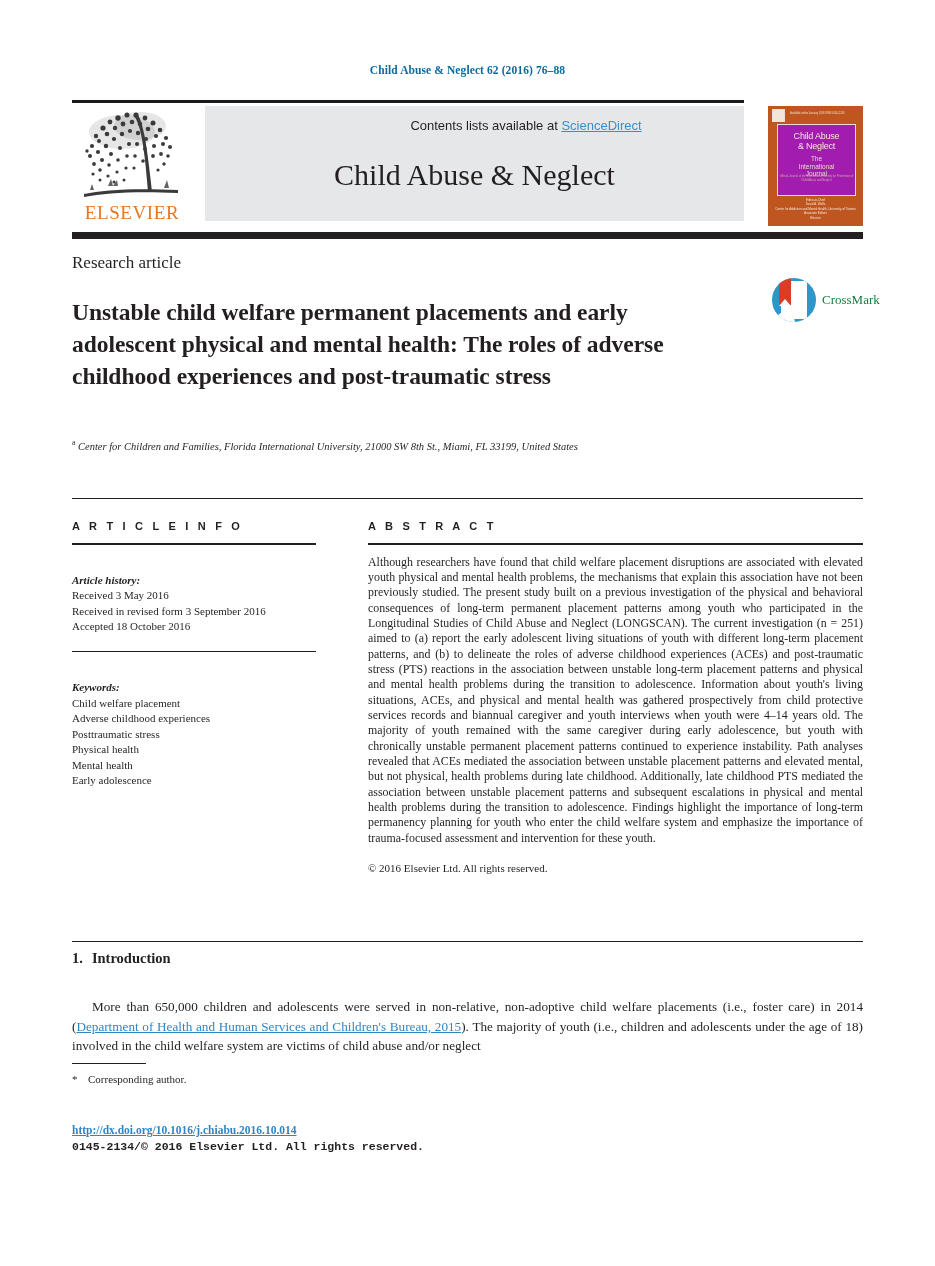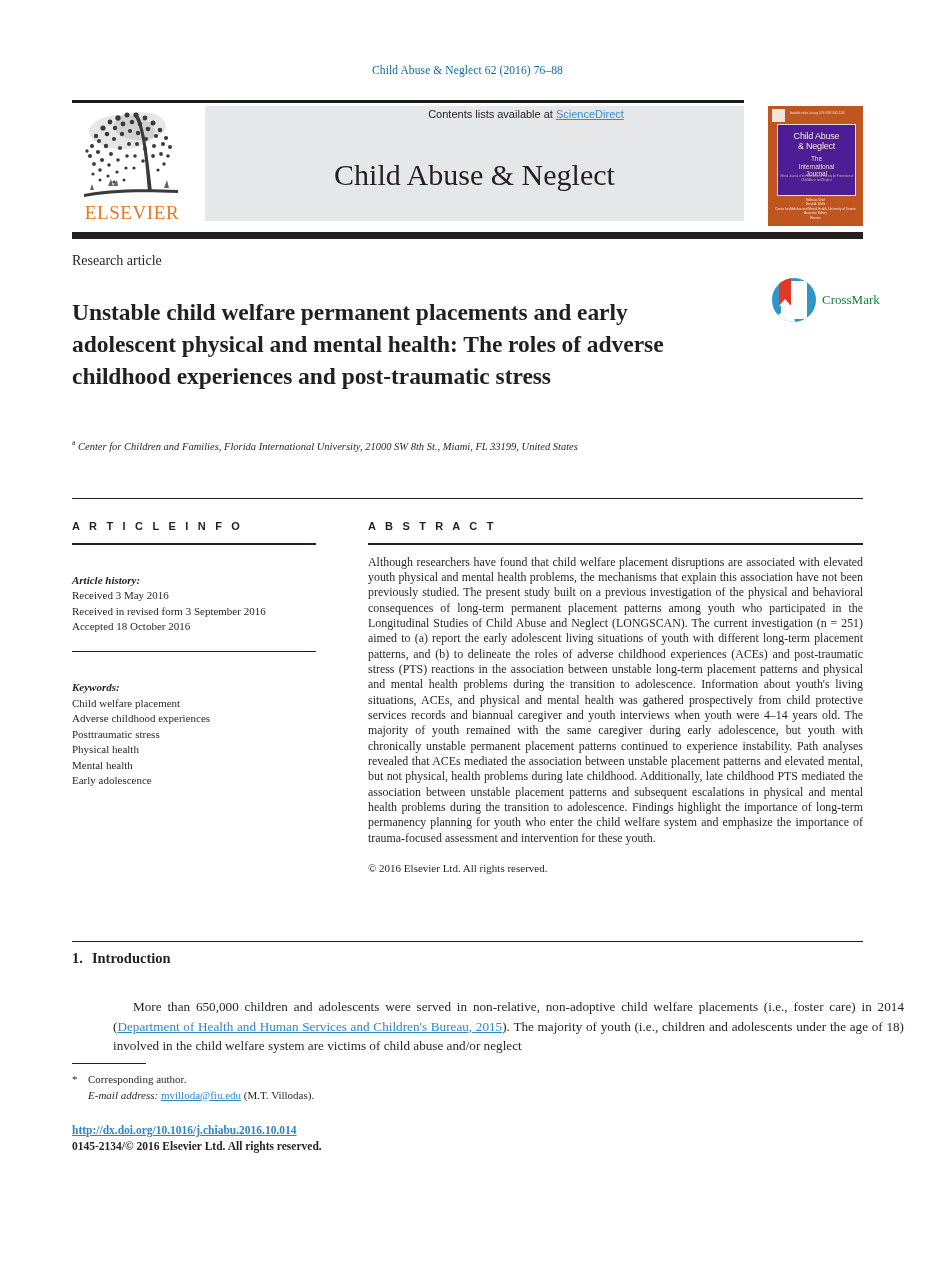--- a/index.html
+++ b/index.html
@@ -20,21 +20,21 @@
     left: 0; top: 0;
     width: 935px; height: 1266px;
   }
 
   
   .runninghead {
     position: absolute;
     top: 64px; left: 0; width: 935px;
     text-align: center;
     font-size: 11.5px;
-    font-weight: normal;
+    font-weight: bold;
     color: #0b6aa2;
     letter-spacing: 0.1px;
   }
 
   
   .rule-top {
     position: absolute;
     left: 72px; top: 100px;
     width: 672px; height: 2.5px;
     background: #1a1a1a;
@@ -66,24 +66,24 @@
     font-weight: 400;
   }
   .sd-box {
     position: absolute;
     left: 133px; top: 0px;
     width: 539px; height: 115px;
     background: #e6e7e8;
   }
   .sd-line {
     position: absolute;
-    left: 0; top: 2px; width: 642px;
+    left: 0; top: 12px; width: 642px;
     text-align: center;
     font-family: "Liberation Sans", sans-serif;
-    font-size: 11px;
+    font-size: 13px;
     color: #231f20;
   }
   .sd-link { color: #3a8ec9; }
   .journal-name {
     position: absolute;
     left: 0; top: 52px; width: 539px;
     text-align: center;
     font-family: "Liberation Serif", serif;
     font-size: 30px;
     color: #231f20;
@@ -106,21 +106,21 @@
     font-family: "Liberation Sans", sans-serif;
     font-size: 2.6px; color: #f6d9c6; white-space: nowrap;
   }
   .cover-elsmark {
     position: absolute; left: 4px; top: 3px; width: 11px; height: 11px;
     background: #f3e5da; border: 0.5px solid #eadfd4;
   }
   .cover-panel {
     position: absolute;
     left: 9px; top: 18px; width: 77px; height: 70px;
-    background: #4c1d95;
+    background: #a21caf;
     border: 1px solid #e9ded4;
   }
   .cover-title1 {
     position: absolute; left: 0; top: 6px; width: 77px;
     text-align: center; color: #f2e6da;
     font-family: "Liberation Sans", sans-serif;
     font-size: 9px; line-height: 10px; letter-spacing: -0.2px;
   }
   .cover-title2 {
     position: absolute; left: 0; top: 30px; width: 77px;
@@ -145,21 +145,21 @@
     position: absolute;
     left: 72px; top: 232px;
     width: 791px; height: 7px;
     background: #231f20;
   }
 
   
   .artcat {
     position: absolute;
     left: 72px; top: 253px;
-    font-size: 14px;
+    font-size: 17px;
     color: #231f20;
   }
   .title {
     position: absolute;
     left: 72px; top: 280px;
     width: 635px;
     font-size: 23.5px;
     line-height: 32px;
     color: #231f20;
     letter-spacing: -0.05px;
@@ -303,21 +303,20 @@
   .intro-head .num { margin-right: 9px; }
   .intro-body {
     position: absolute;
     left: 72px; top: 984px;
     width: 791px;
     font-size: 13.2px;
     line-height: 19.6px;
     text-align: justify;
     color: #231f20;
     text-indent: 20px;
-    margin-left: 41px;
   }
   .cite { color: #2f86c5; }
 
   
   .fn-rule {
     position: absolute;
     left: 72px; top: 1063px;
     width: 74px; height: 1.4px;
     background: #231f20;
   }
@@ -340,20 +339,21 @@
     font-size: 11.5px;
     color: #2f86c5;
     font-weight: bold;
   }
   .issn {
     position: absolute;
     left: 72px; top: 1140px;
     font-size: 11.5px;
     color: #231f20;
     font-weight: bold;
+    font-family: Liberation Mono, monospace;
   }
 </style>
 </head>
 <body>
 
 <div class="page">
 
   <div class="runninghead">Child Abuse &amp; Neglect 62 (2016) 76–88</div>
 
   <div class="rule-top"></div>
@@ -513,19 +513,18 @@
 
   <div class="rule-intro"></div>
 
   <div class="intro-head"><span class="num">1.</span><span>Introduction</span></div>
 
   <p class="intro-body"><span>More than 650,000 children and adolescents were served in non-relative, non-adoptive child welfare placements (i.e., foster care) in 2014 (</span><a class="cite" href="#">Department of Health and Human Services and Children's Bureau, 2015</a><span>). The majority of youth (i.e., children and adolescents under the age of 18) involved in the child welfare system are victims of child abuse and/or neglect</span></p>
 
   <div class="fn-rule"></div>
   <div class="fn-block">
     <div><span class="fn-star">*</span><span>Corresponding author.</span></div>
-    <div class="fn-indent"><span class="fn-ital">E-mail address:</span> <a class="mail" href="#">mvilloda@fiu.edu</a> <span>(M.T. Villodas).</span></div>
   </div>
 
   <a class="doi" href="#">http://dx.doi.org/10.1016/j.chiabu.2016.10.014</a>
   <div class="issn">0145-2134/© 2016 Elsevier Ltd. All rights reserved.</div>
 
 </div>
 
 </body></html>

